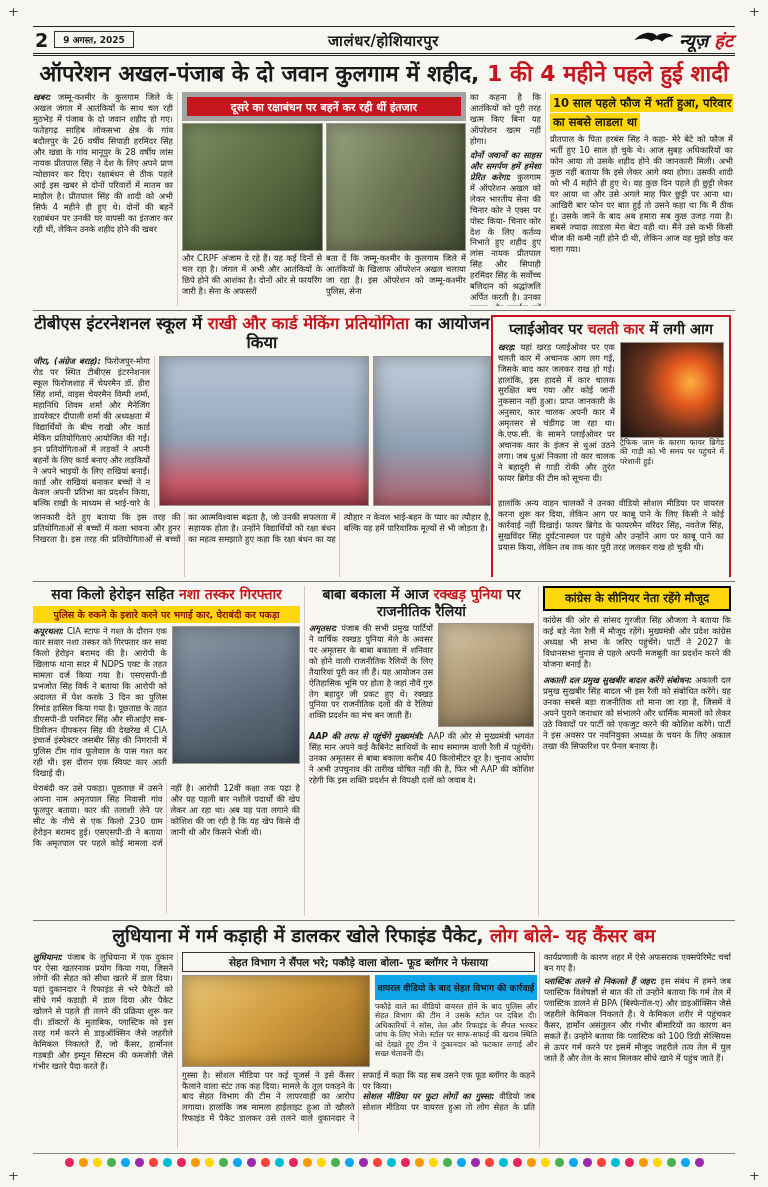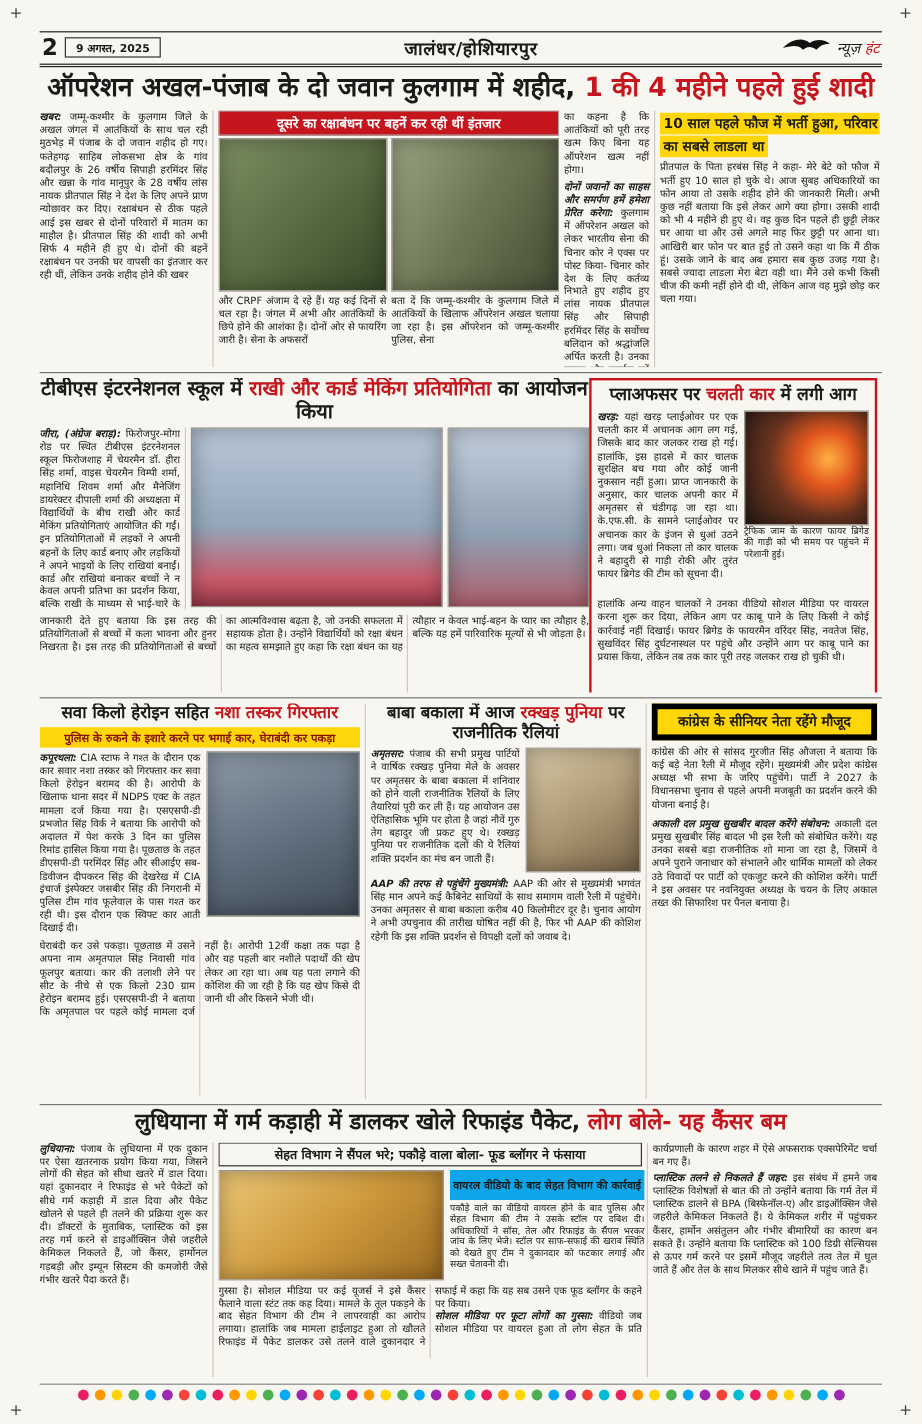--- a/index.html
+++ b/index.html
@@ -9,38 +9,38 @@
   .reg { position:absolute; font-size:13px; color:#444; }
   .reg.tl{top:4px;left:8px;} .reg.tr{top:4px;right:8px;} .reg.bl{bottom:4px;left:8px;} .reg.br{bottom:4px;right:8px;}
 
   
   .masthead { display:flex; justify-content:space-between; align-items:center; border-top:1.5px solid #222; border-bottom:3px double #222; padding:2px 2px 3px; height:30px; }
   .mast-left { display:flex; align-items:center; gap:6px; }
   .page-num { font-size:19px; font-weight:bold; }
   .date-box { font-size:9px; font-weight:bold; border:1px solid #333; padding:1px 8px; }
   .mast-center { font-size:15px; font-weight:bold; letter-spacing:.5px; }
   .mast-right { display:flex; align-items:center; gap:4px; }
-  .brand { font-size:12px; font-weight:normal; font-style:italic; }
+  .brand { font-size:18px; font-weight:bold; font-style:italic; }
   .brand .red { color:#c4161c; }
   .eagle svg { width:42px; height:18px; fill:#111; }
 
   .red { color:#c4161c; }
   .rule { border-top:1px solid #777; margin:4px 0; }
 
   
   .bt { font-size:8.3px; line-height:1.32; text-align:justify; }
   .bt b { font-weight:bold;font-style:italic; }
   .cap { font-size:7.6px; line-height:1.25; text-align:justify; }
 
   
   .lead-headline { font-size:22px; font-weight:bold; text-align:center; line-height:1.15; margin:5px 0 6px; }
   .lead-grid { display:grid; grid-template-columns:145px 284px 76px 183px; gap:4px; height:214px; overflow:hidden; }
   .lead-grid > div { overflow:hidden; }
   .vsep { border-right:1px solid #cfcabf; padding-right:4px; }
-  .banner-red { background:#c4161c; color:#fff; font-weight:bold; font-size:11px; text-align:center; padding:2px 0; border:1px solid #a3a3a3; }
+  .banner-red { background:#c4161c; color:#fff; font-weight:bold; font-size:11px; text-align:center; padding:2px 0; border:5px solid #a3a3a3; }
   .photo { border:1px solid #9a958a; box-shadow:inset 0 0 18px rgba(0,0,0,.35); }
   .lead-photos { display:flex; gap:3px; margin:2px 0; }
   .ph-soldier1 { flex:1; height:128px; background:linear-gradient(135deg,#7d8f63 0%,#56693f 55%,#37492a 100%); }
   .ph-soldier2 { flex:1; height:128px; background:linear-gradient(120deg,#9aa482 0%,#6c7553 50%,#454d35 100%); }
   .under-photos { display:grid; grid-template-columns:1fr 1fr; gap:4px; }
   .sidebox-title { background:#ffd60a; font-weight:bold; font-size:11.5px; line-height:1.3; padding:2px 3px; display:inline; box-decoration-break:clone; }
   .sidebox-body { margin-top:4px; }
 
   
   .row2 { display:grid; grid-template-columns:458px 240px; gap:0; height:262px; overflow:hidden; margin-top:2px; }
@@ -59,21 +59,21 @@
   .row3 { display:grid; grid-template-columns:272px 230px 188px; gap:4px; height:330px; overflow:hidden; margin-top:2px; }
   .row3 > div { overflow:hidden; }
   .h2line { font-size:14px; font-weight:bold; text-align:center; line-height:1.2; margin-bottom:3px; }
   .subhead-yellow { background:#ffd60a; color:#8a1111; font-weight:bold; font-size:9.5px; text-align:center; padding:2px 2px; margin-bottom:3px; }
   .subhead-green { background:#0e7a3a; color:#fff; font-weight:bold; font-size:9.5px; text-align:center; padding:2px 2px; margin-bottom:3px; }
   .heroin-grid { display:grid; grid-template-columns:1fr 128px; gap:5px; }
   .ph-police { height:138px; background:linear-gradient(160deg,#8d9aa8 0%,#5f6d7c 55%,#3e4a56 100%); }
   .heroin-cols { margin-top:4px; column-count:2; column-gap:8px; column-rule:1px solid #cfcabf; height:130px; overflow:hidden; }
   .rally-grid { display:grid; grid-template-columns:1fr 96px; gap:5px; }
   .ph-rally { height:104px; background:linear-gradient(150deg,#d8c9a8 0%,#ab9671 55%,#77644a 100%); }
-  .congress-title { background:#ffd60a; font-weight:bold; font-size:11.5px; text-align:center; line-height:1.3; padding:3px 4px; margin-bottom:4px; border:5px solid #000000; }
+  .congress-title { background:#ffd60a; font-weight:bold; font-size:11.5px; text-align:center; line-height:1.3; padding:3px 4px; margin-bottom:4px; border:2px solid #000000; }
 
   
   .ludh-headline { font-size:18.5px; font-weight:bold; text-align:center; line-height:1.15; margin:4px 0 5px; }
   .ludh-grid { display:grid; grid-template-columns:145px 358px 187px; gap:4px; height:196px; overflow:hidden; }
   .ludh-grid > div { overflow:hidden; }
   .ludh-banner { border:1.5px solid #333; font-weight:bold; font-size:10.5px; text-align:center; padding:2px 2px; margin-bottom:3px; }
   .ludh-mid-row { display:grid; grid-template-columns:188px 162px; gap:5px; }
   .ph-food { height:92px; background:linear-gradient(140deg,#ecc878 0%,#cf9a3c 50%,#9c6b22 100%); }
   .action-title { background:#0ea5e9; font-weight:bold; font-size:9px; text-align:center; padding:6px 1px; margin-bottom:2px; }
   .ludh-mid-bottom { margin-top:3px; column-count:2; column-gap:8px; column-rule:1px solid #cfcabf; height:62px; overflow:hidden; }
@@ -140,21 +140,21 @@
     <div>
       <h2 class="school-headline"><span>टीबीएस इंटरनेशनल स्कूल में </span><span class="red">राखी और कार्ड मेकिंग प्रतियोगिता</span><span> का आयोजन किया</span></h2>
       <div class="school-mid">
         <p class="bt vsep"><b>जीरा, (अंग्रेज बराड़):</b><span> फिरोजपुर-मोगा रोड पर स्थित टीबीएस इंटरनेशनल स्कूल फिरोजशाह में चेयरमैन डॉ. हीरा सिंह शर्मा, वाइस चेयरमैन विम्पी शर्मा, महानिधि शिवम शर्मा और मैनेजिंग डायरेक्टर दीपाली शर्मा की अध्यक्षता में विद्यार्थियों के बीच राखी और कार्ड मेकिंग प्रतियोगिताएं आयोजित की गईं। इन प्रतियोगिताओं में लड़कों ने अपनी बहनों के लिए कार्ड बनाए और लड़कियों ने अपने भाइयों के लिए राखियां बनाईं। कार्ड और राखियां बनाकर बच्चों ने न केवल अपनी प्रतिभा का प्रदर्शन किया, बल्कि राखी के माध्यम से भाई-चारे के भाव, एक-दूसरे के प्रति प्यार और जिम्मेदारी का संदेश भी दिया। एमडी मैडम दीपाली शर्मा और प्रधान प्रिंसिपल रेखा पासी ने</span></p>
         <div class="photo ph-school1"></div>
         <div class="photo ph-school2"></div>
       </div>
       <p class="bt school-bottom">जानकारी देते हुए बताया कि इस तरह की प्रतियोगिताओं से बच्चों में कला भावना और हुनर निखरता है। इस तरह की प्रतियोगिताओं से बच्चों का आत्मविश्वास बढ़ता है, जो उनकी सफलता में सहायक होता है। उन्होंने विद्यार्थियों को रक्षा बंधन का महत्व समझाते हुए कहा कि रक्षा बंधन का यह त्यौहार न केवल भाई-बहन के प्यार का त्यौहार है, बल्कि यह हमें पारिवारिक मूल्यों से भी जोड़ता है।</p>
     </div>
     <div class="carfire-box">
-      <h2 class="carfire-title"><span>प्लाअफसर पर </span><span class="red">चलती कार</span><span> में लगी आग</span></h2>
+      <h2 class="carfire-title"><span>प्लाईओवर पर </span><span class="red">चलती कार</span><span> में लगी आग</span></h2>
       <div class="carfire-grid">
         <p class="bt"><b>खरड़:</b><span> यहां खरड़ प्लाईओवर पर एक चलती कार में अचानक आग लग गई, जिसके बाद कार जलकर राख हो गई। हालांकि, इस हादसे में कार चालक सुरक्षित बच गया और कोई जानी नुकसान नहीं हुआ। प्राप्त जानकारी के अनुसार, कार चालक अपनी कार में अमृतसर से चंडीगढ़ जा रहा था। के.एफ.सी. के सामने प्लाईओवर पर अचानक कार के इंजन से धुआं उठने लगा। जब धुआं निकला तो कार चालक ने बहादुरी से गाड़ी रोकी और तुरंत फायर ब्रिगेड की टीम को सूचना दी।</span></p>
         <div>
           <div class="photo ph-carfire"></div>
           <p class="cap">ट्रैफिक जाम के कारण फायर ब्रिगेड की गाड़ी को भी समय पर पहुंचने में परेशानी हुई।</p>
         </div>
       </div>
       <p class="bt carfire-body2">हालांकि अन्य वाहन चालकों ने उनका वीडियो सोशल मीडिया पर वायरल करना शुरू कर दिया, लेकिन आग पर काबू पाने के लिए किसी ने कोई कार्रवाई नहीं दिखाई। फायर ब्रिगेड के फायरमैन वरिंदर सिंह, नवतेज सिंह, सुखविंदर सिंह दुर्घटनास्थल पर पहुंचे और उन्होंने आग पर काबू पाने का प्रयास किया, लेकिन तब तक कार पूरी तरह जलकर राख हो चुकी थी।</p>
     </div>
   </section>

